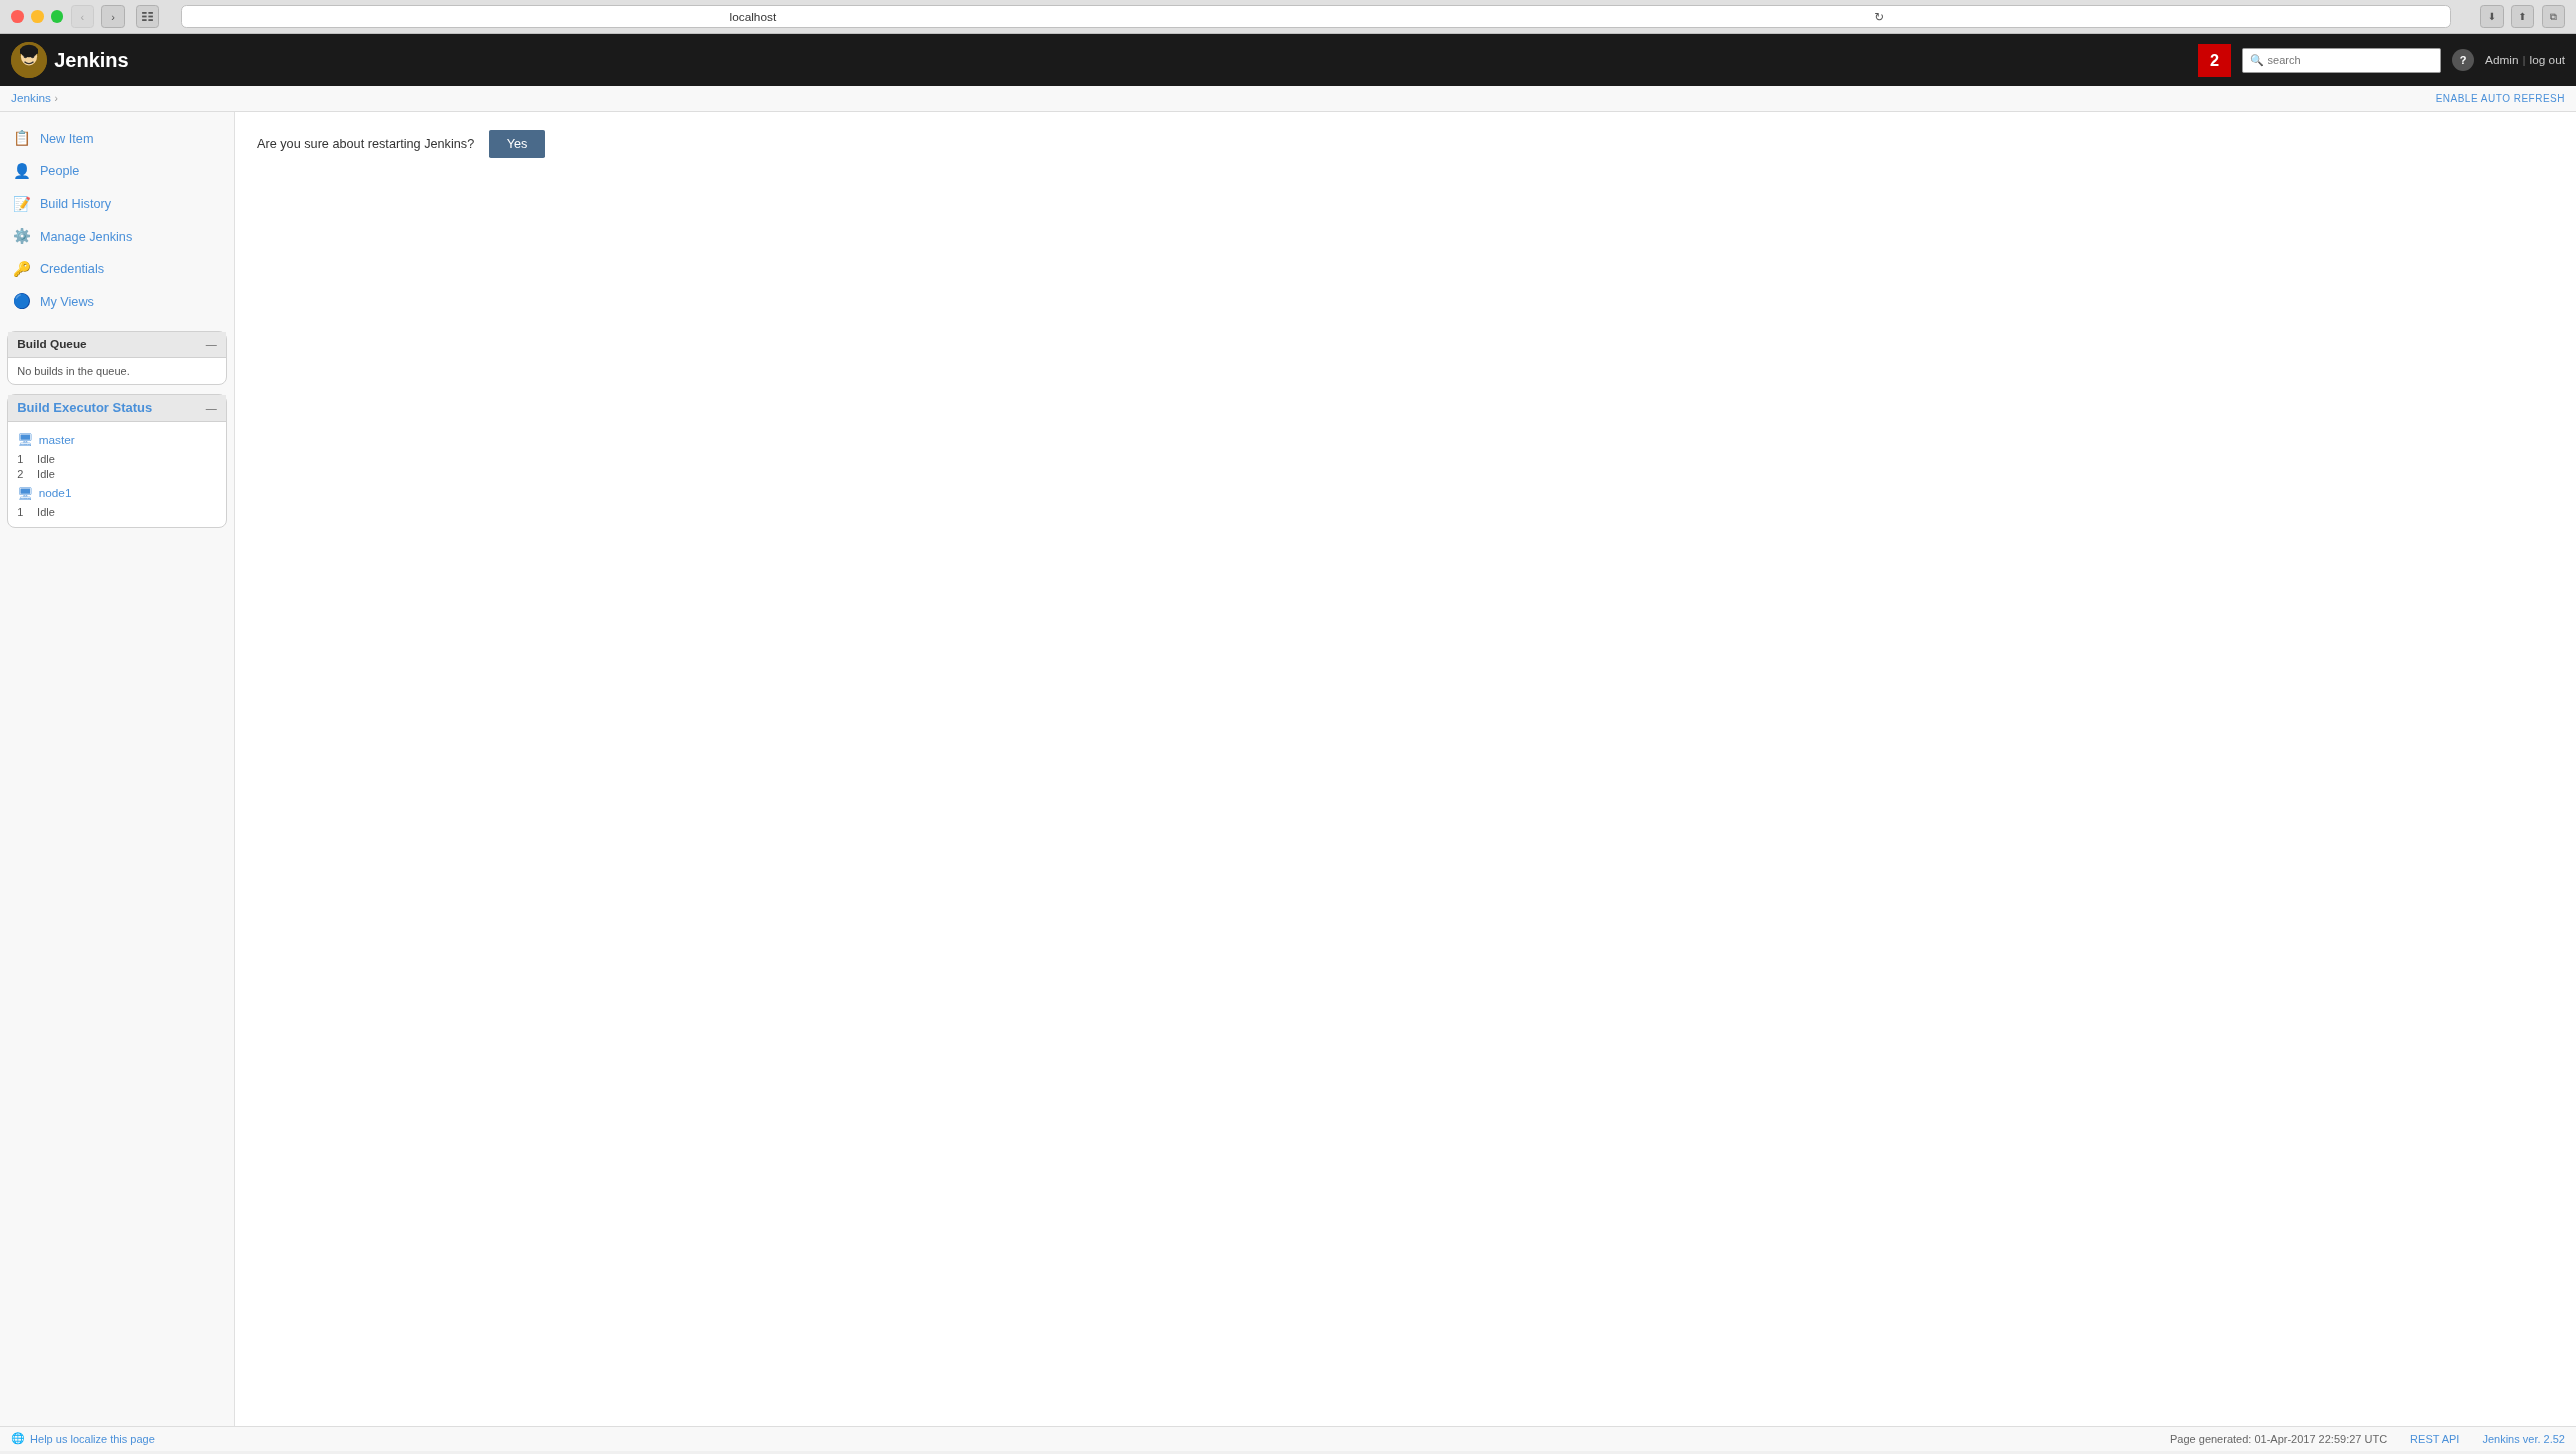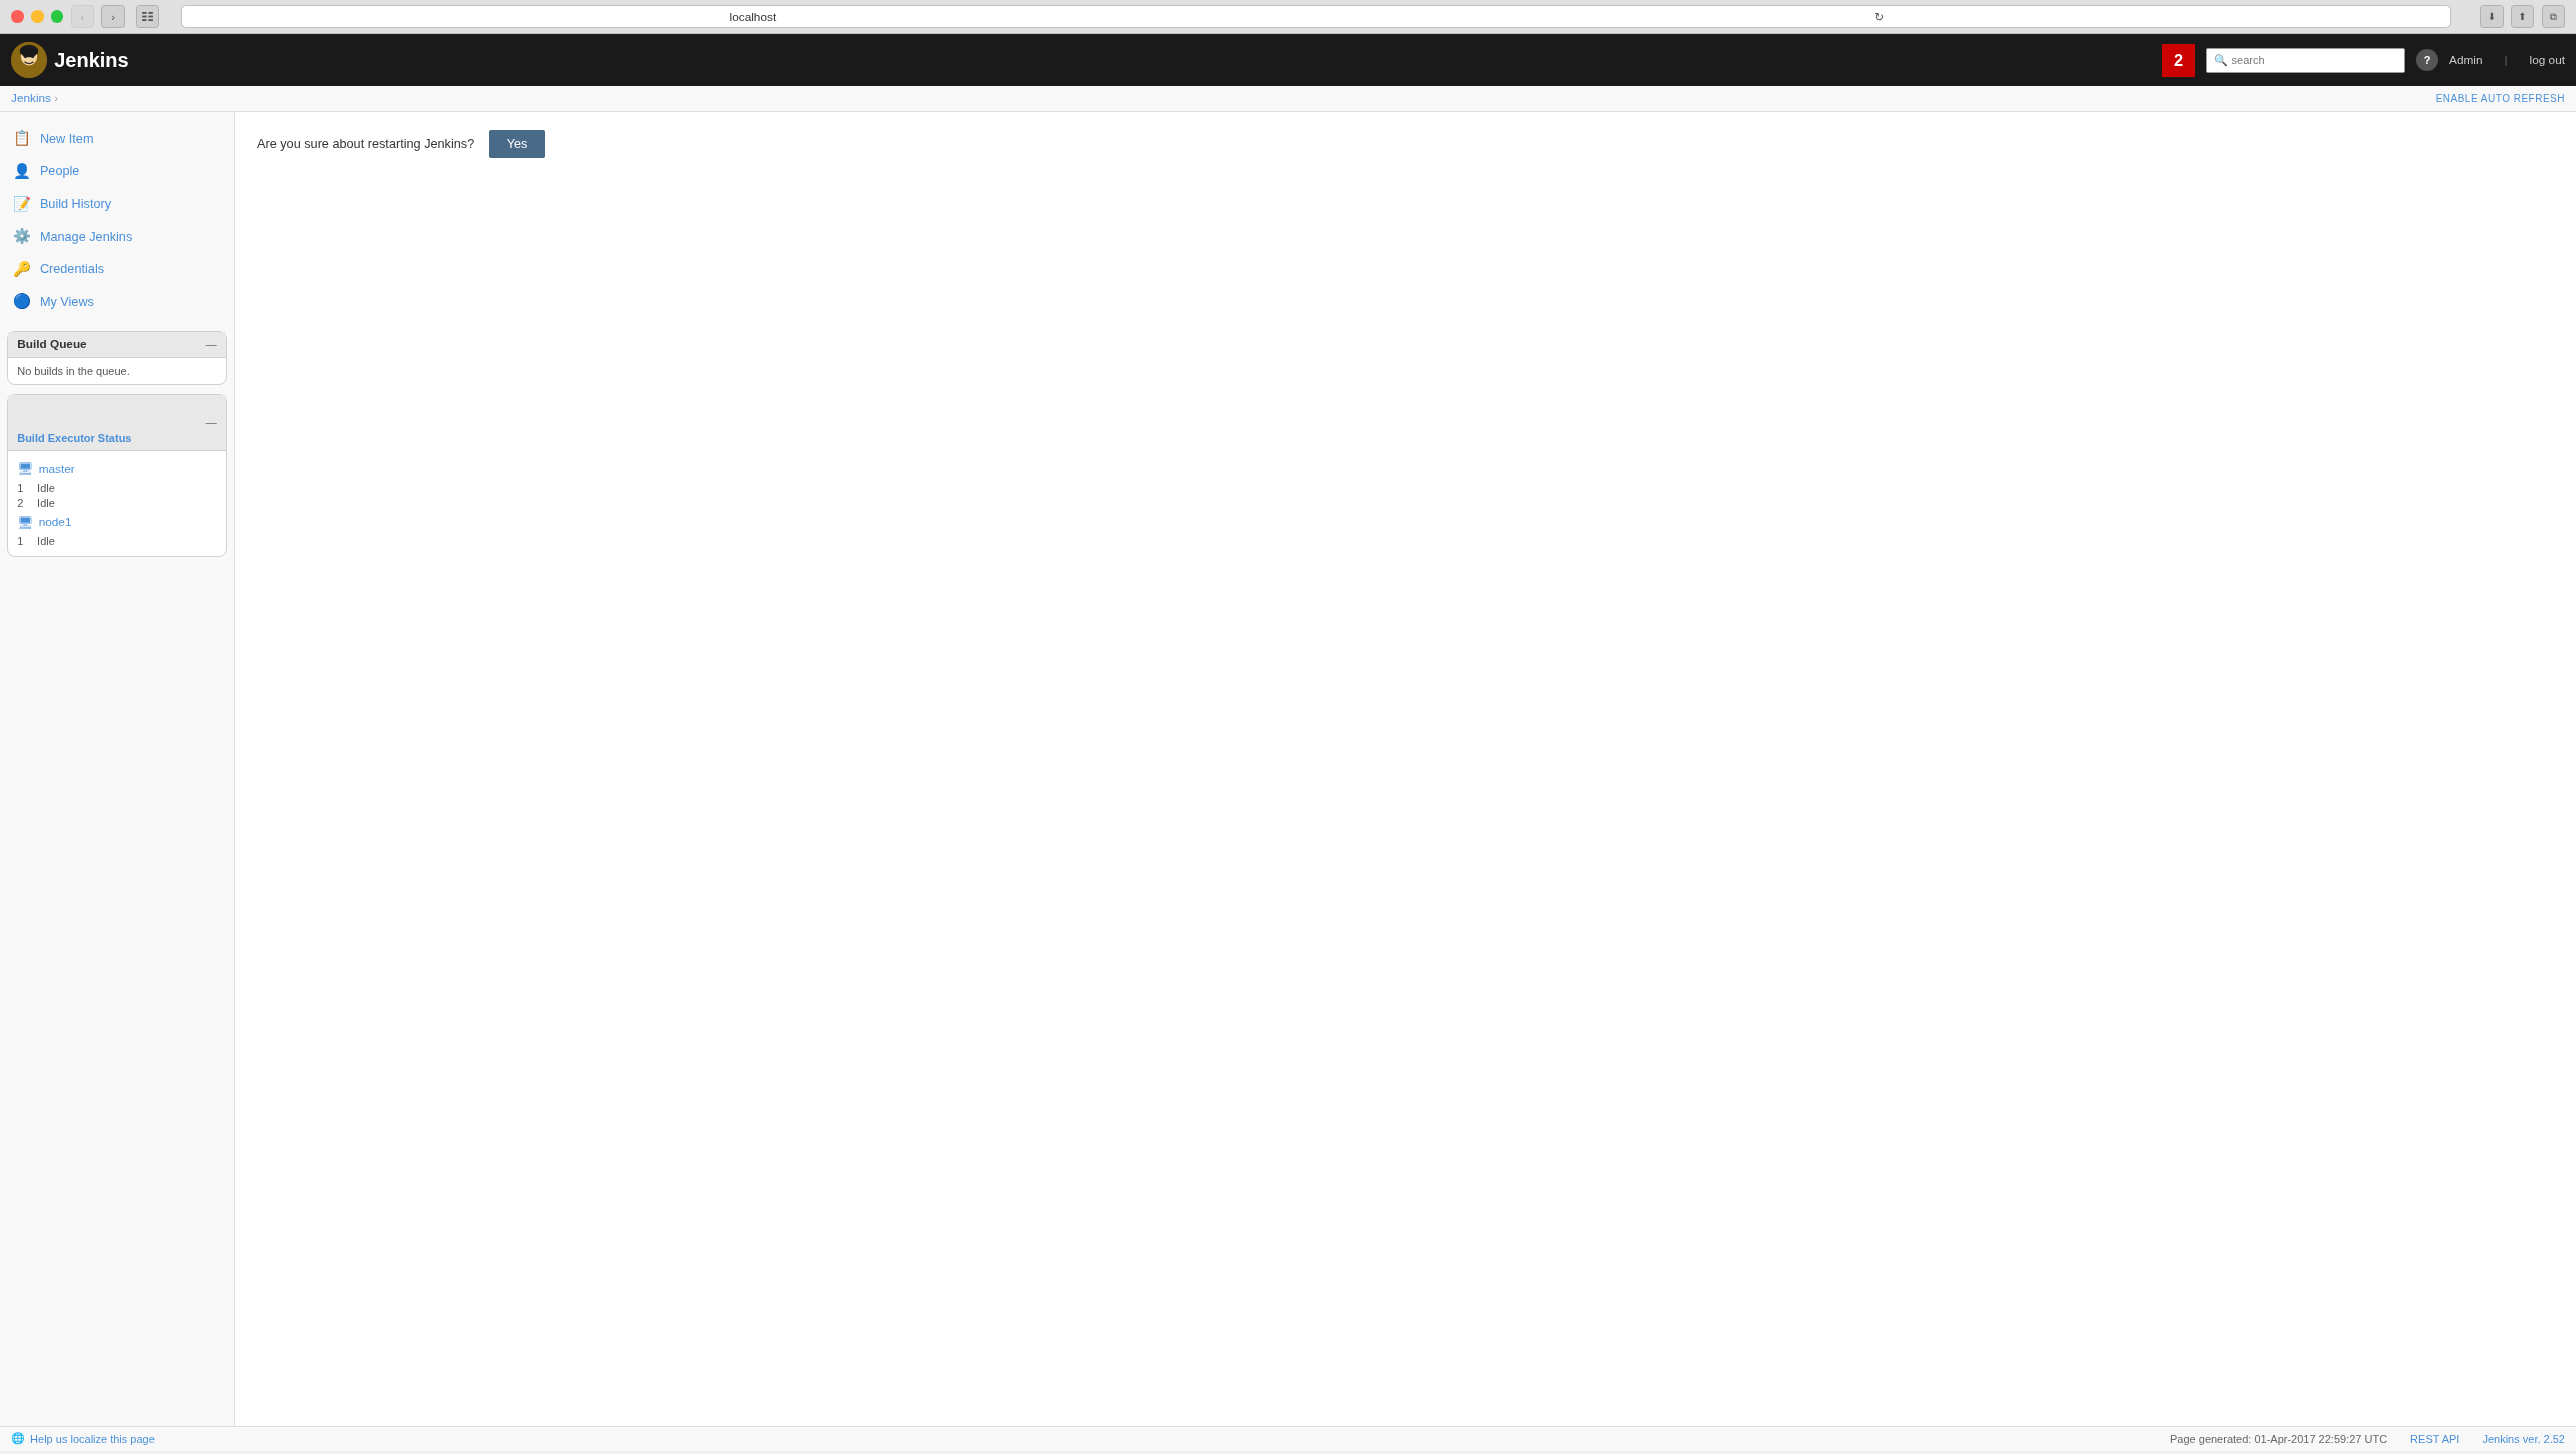--- a/index.html
+++ b/index.html
@@ -83,21 +83,21 @@
     .search-box input {
       border: none; outline: none; font-size: 11px; width: 100%;
       color: #999;
     }
     .search-icon { color: #999; margin-right: 3.6px; font-size: 11px; }
     .help-btn {
       width: 22px; height: 22px; border-radius: 50%;
       background: #555; color: white; display: flex; align-items: center; justify-content: center;
       font-size: 11px; cursor: pointer; font-weight: bold;
     }
-    .header-links { display: flex; align-items: flex-end; gap: 22px; }
+    .header-links { display: flex; align-items: flex-end; gap: 4px; }
     .header-link { color: #ccc; text-decoration: none; font-size: 11.8px; cursor: pointer; }
     .header-divider { color: #666; }
 
     
     .breadcrumb-bar {
       background: #f8f8f8; border-bottom: 0.9px solid #ddd;
       padding: 5.4px 11px; display: flex; align-items: center; gap: 3.6px;
     }
     .breadcrumb-link { color: #4a90d9; text-decoration: none; font-size: 11.8px; }
     .breadcrumb-sep { color: #999; font-size: 10px; }
@@ -274,21 +274,21 @@
         <span class="sidebar-panel-title">Build Queue</span>
         <span class="sidebar-panel-collapse">—</span>
       </div>
       <div class="sidebar-panel-body">
         <span>No builds in the queue.</span>
       </div>
     </div>
 
     <div class="sidebar-panel">
       <div class="sidebar-panel-header">
-        <a class="sidebar-label" style="font-weight:bold;font-size:11px;margin-top:32px;">Build Executor Status</a>
+        <a class="sidebar-label" style="font-weight:bold;font-size:13px;">Build Executor Status</a>
         <span class="sidebar-panel-collapse">—</span>
       </div>
       <div class="sidebar-panel-body">
 
         <div class="executor-node">
           <span class="executor-node-icon">🖥</span>
           <span>master</span>
         </div>
         <div class="executor-item">
           <span class="executor-num">1</span>

